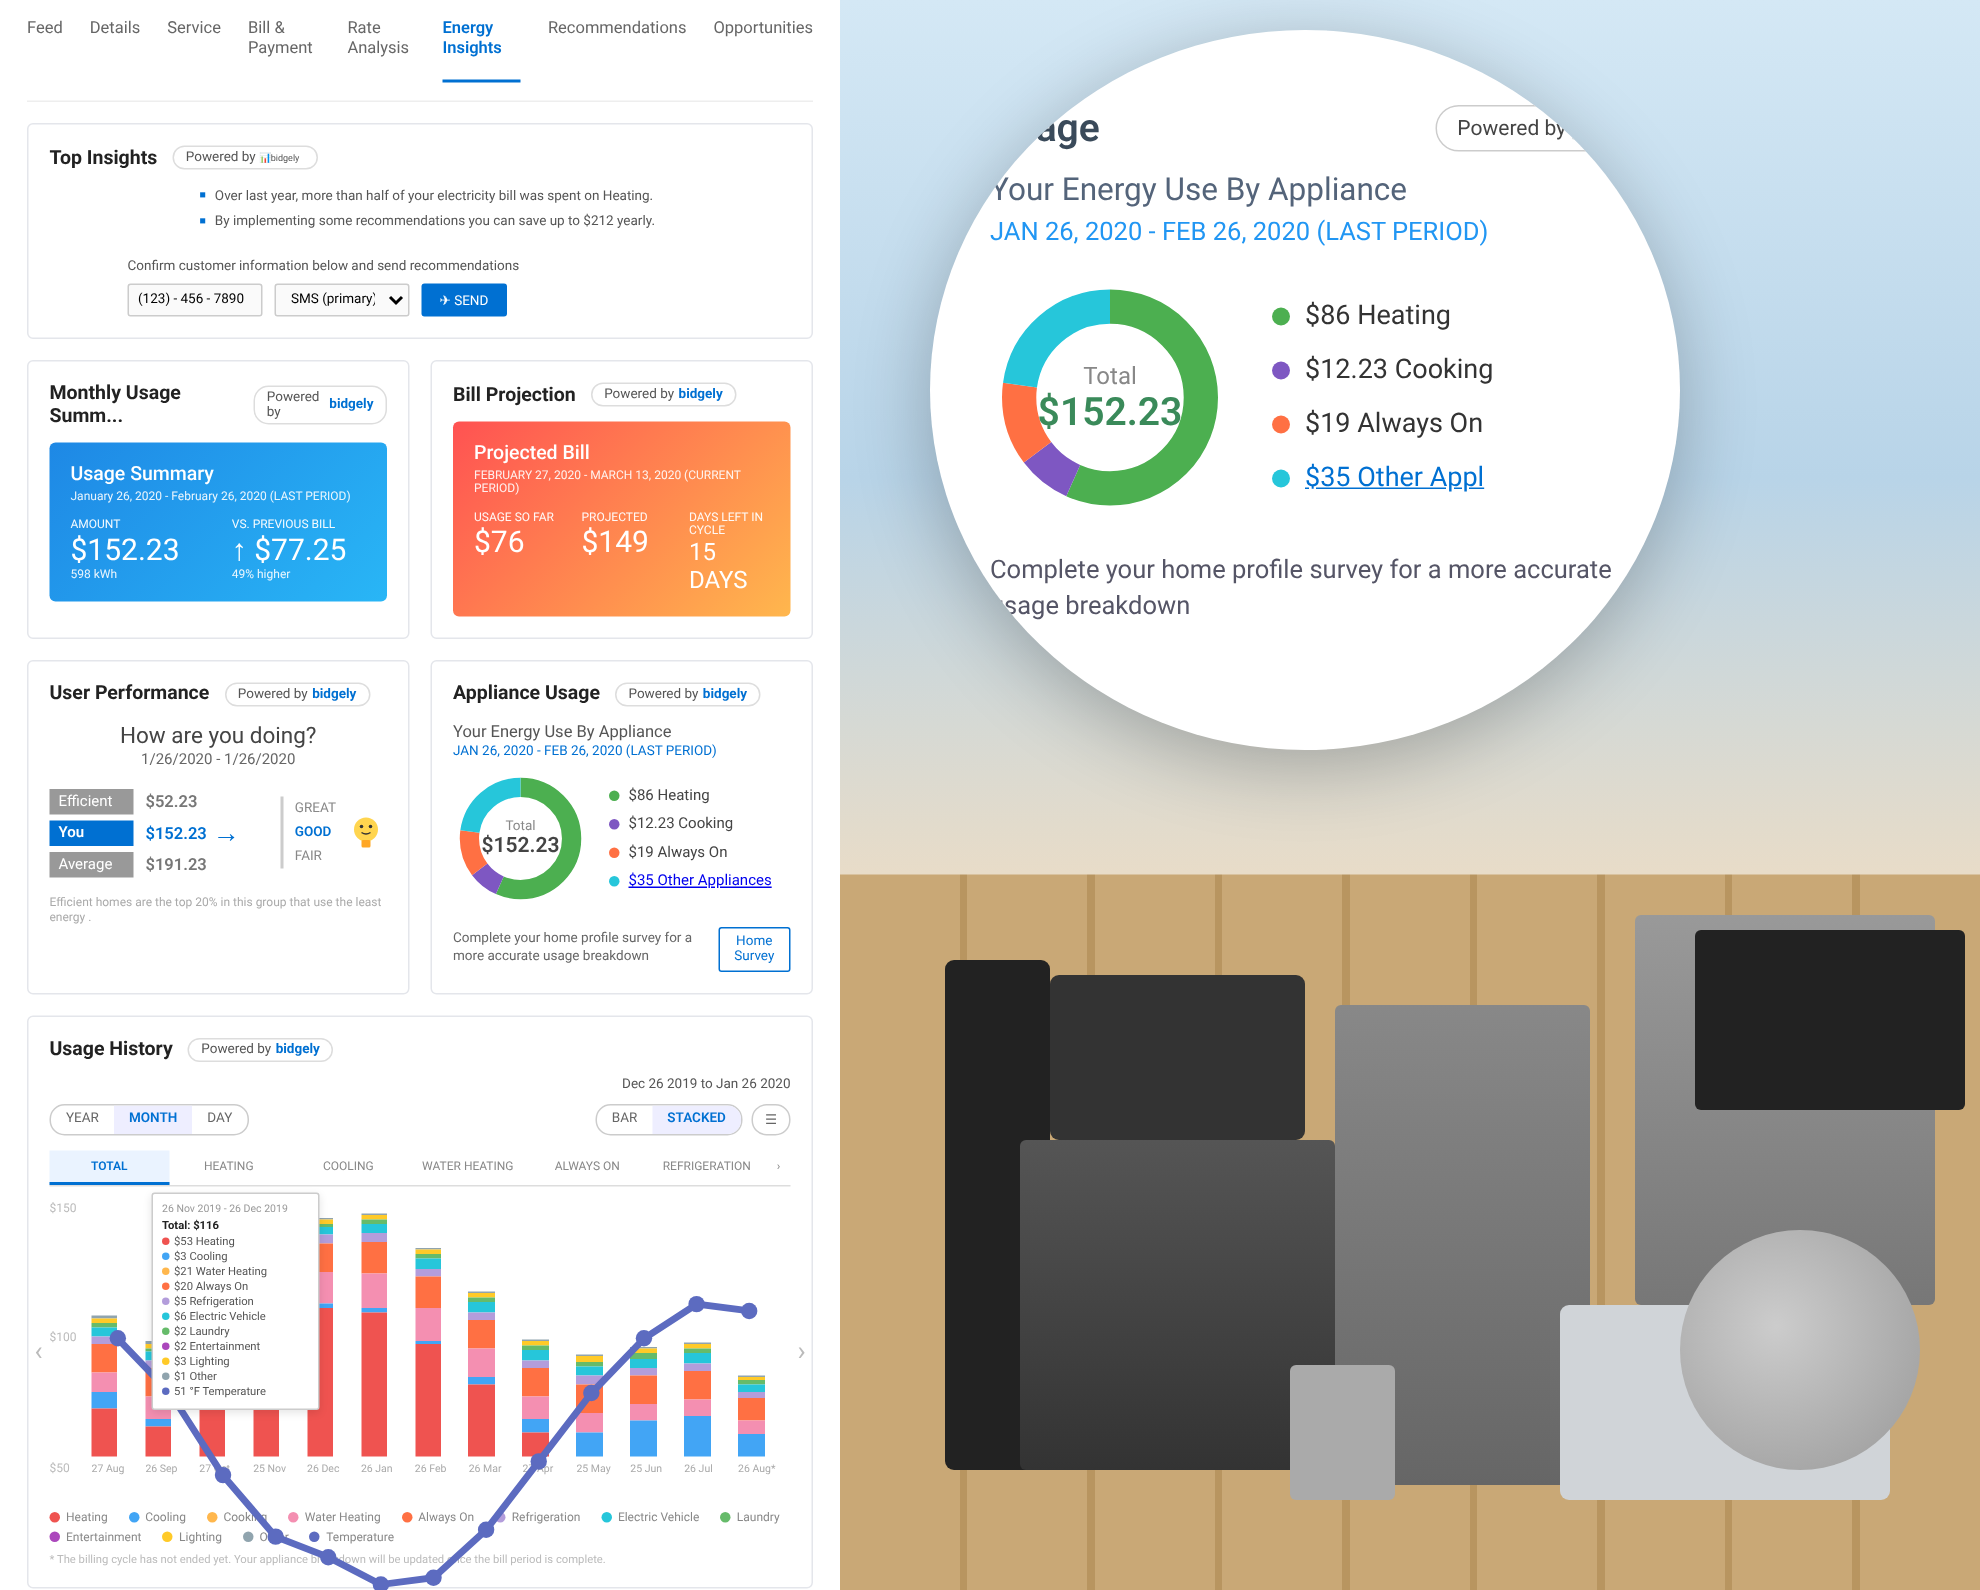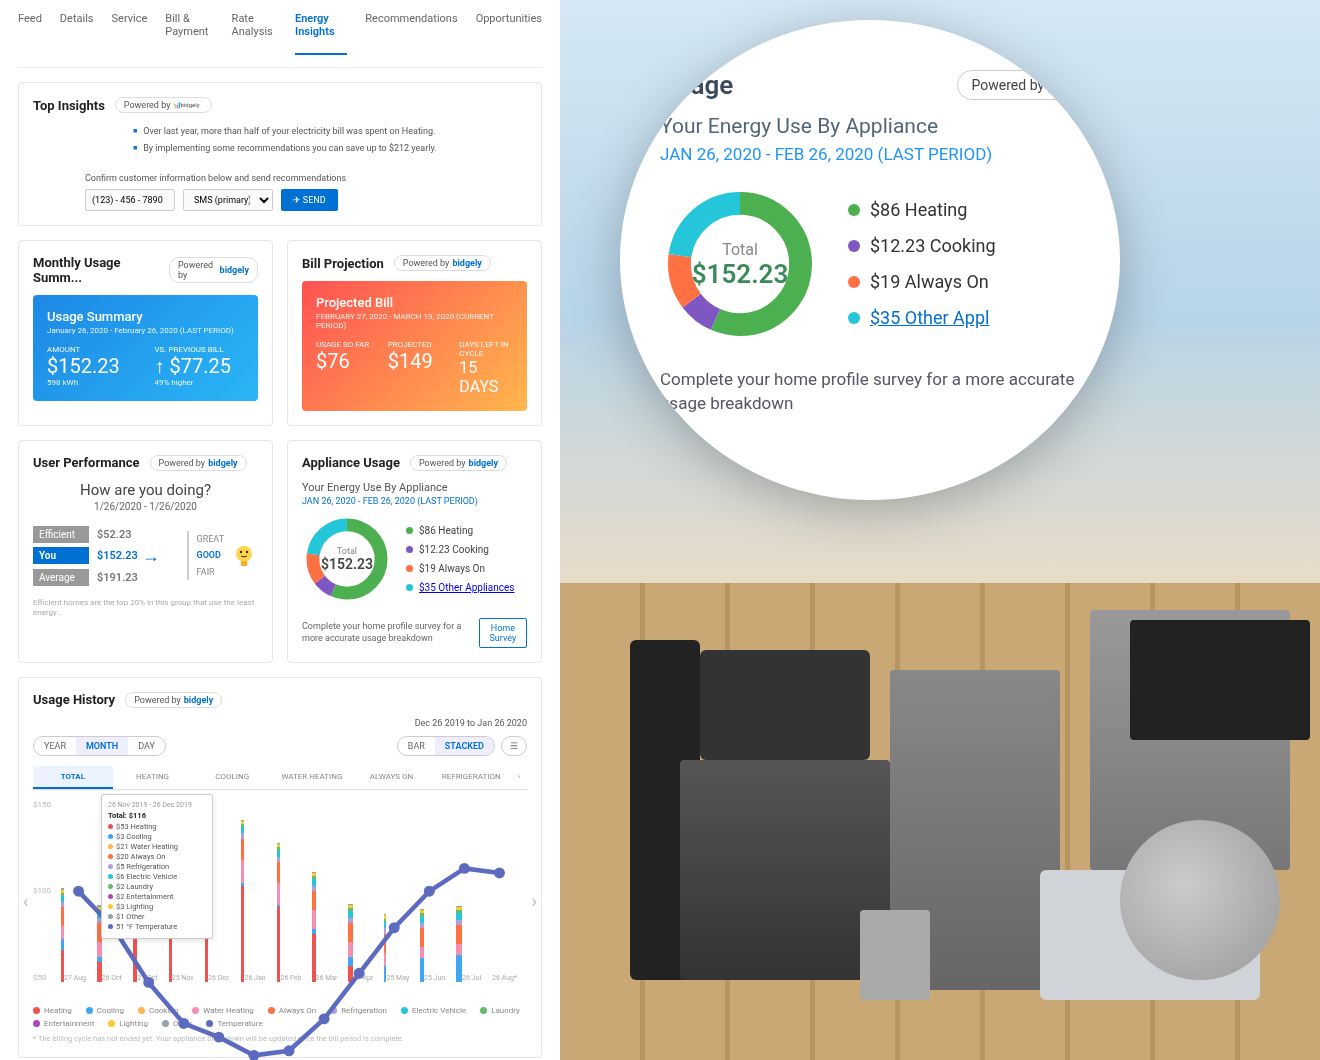--- a/index.html
+++ b/index.html
@@ -64,21 +64,21 @@
 .seg>span{padding:4px 10px;color:#666;cursor:pointer}
 .seg>.on{background:#eef;color:#0070d2;font-weight:600}
 .hist-tabs{display:flex;font-size:8px;color:#888;border-bottom:1px solid #ddd}
 .hist-tabs>span{flex:1;text-align:center;padding:6px 2px;cursor:pointer}
 .hist-tabs>.on{background:#eaf3ff;color:#0070d2;font-weight:600;border-bottom:2px solid #0070d2}
 .hist-tabs>.chev{flex:0 0 16px}
 .chart-area{position:relative;height:200px;margin-top:10px;padding:0 6px}
 .chart-nav{position:absolute;top:50%;transform:translateY(-50%);color:#bbb;font-size:18px;cursor:pointer}
 .chart-nav.l{left:-10px}.chart-nav.r{right:-10px}
 .bars{position:absolute;left:28px;right:10px;bottom:18px;top:0;display:flex;align-items:flex-end;gap:2.4%}
-.bar-col{flex:1;display:flex;flex-direction:row;align-items:flex-end}
+.bar-col{flex:1;display:flex;flex-direction:column;align-items:flex-start}
 .bar-stack{width:70%;display:flex;flex-direction:column-reverse;position:relative}
 .bar-stack>div{width:100%}
 .xlbl{font-size:7px;color:#aaa;margin-top:4px;white-space:nowrap}
 .yax{position:absolute;left:0;top:0;bottom:18px;width:24px;display:flex;flex-direction:column;justify-content:space-between;font-size:8px;color:#bbb;text-align:left;padding-right:4px}
 .line-overlay{position:absolute;left:28px;right:10px;top:0;bottom:18px;pointer-events:none}
 .tooltip{position:absolute;left:68px;top:-6px;background:#fff;border:1px solid #ccc;border-radius:2px;padding:6px;font-size:7.5px;color:#555;width:112px;z-index:5;box-shadow:0 2px 6px rgba(0,0,0,.1)}
 .tooltip .t-date{color:#999;font-size:7px}
 .tooltip .t-tot{font-weight:700;color:#222;margin:2px 0}
 .tooltip li{display:flex;align-items:center;gap:3px;margin:1px 0}
 .chart-legend{display:flex;flex-wrap:wrap;gap:4px 14px;font-size:8px;color:#888;margin-top:6px}
@@ -354,21 +354,21 @@
               <div style="background: rgb(239, 83, 80); height: 19.2px;"></div>
               <div style="background: rgb(66, 165, 245); height: 5.33333px;"></div>
               <div style="background: rgb(244, 143, 177); height: 14.9333px;"></div>
               <div style="background: rgb(255, 112, 67); height: 19.2px;"></div>
               <div style="background: rgb(179, 157, 219); height: 5.33333px;"></div>
               <div style="background: rgb(38, 198, 218); height: 5.33333px;"></div>
               <div style="background: rgb(102, 187, 106); height: 2.13333px;"></div>
               <div style="background: rgb(255, 202, 40); height: 3.2px;"></div>
               <div style="background: rgb(144, 164, 174); height: 2.13333px;"></div>
             </div>
-            <div class="xlbl">26 Oct</div>
+            <div class="xlbl">26 Sep</div>
           </div>
           <div class="bar-col">
             <div class="bar-stack">
               <div style="background: rgb(239, 83, 80); height: 51.2px;"></div>
               <div style="background: rgb(66, 165, 245); height: 4.26667px;"></div>
               <div style="background: rgb(244, 143, 177); height: 19.2px;"></div>
               <div style="background: rgb(255, 112, 67); height: 21.3333px;"></div>
               <div style="background: rgb(179, 157, 219); height: 5.33333px;"></div>
               <div style="background: rgb(38, 198, 218); height: 6.4px;"></div>
               <div style="background: rgb(102, 187, 106); height: 2.13333px;"></div>

